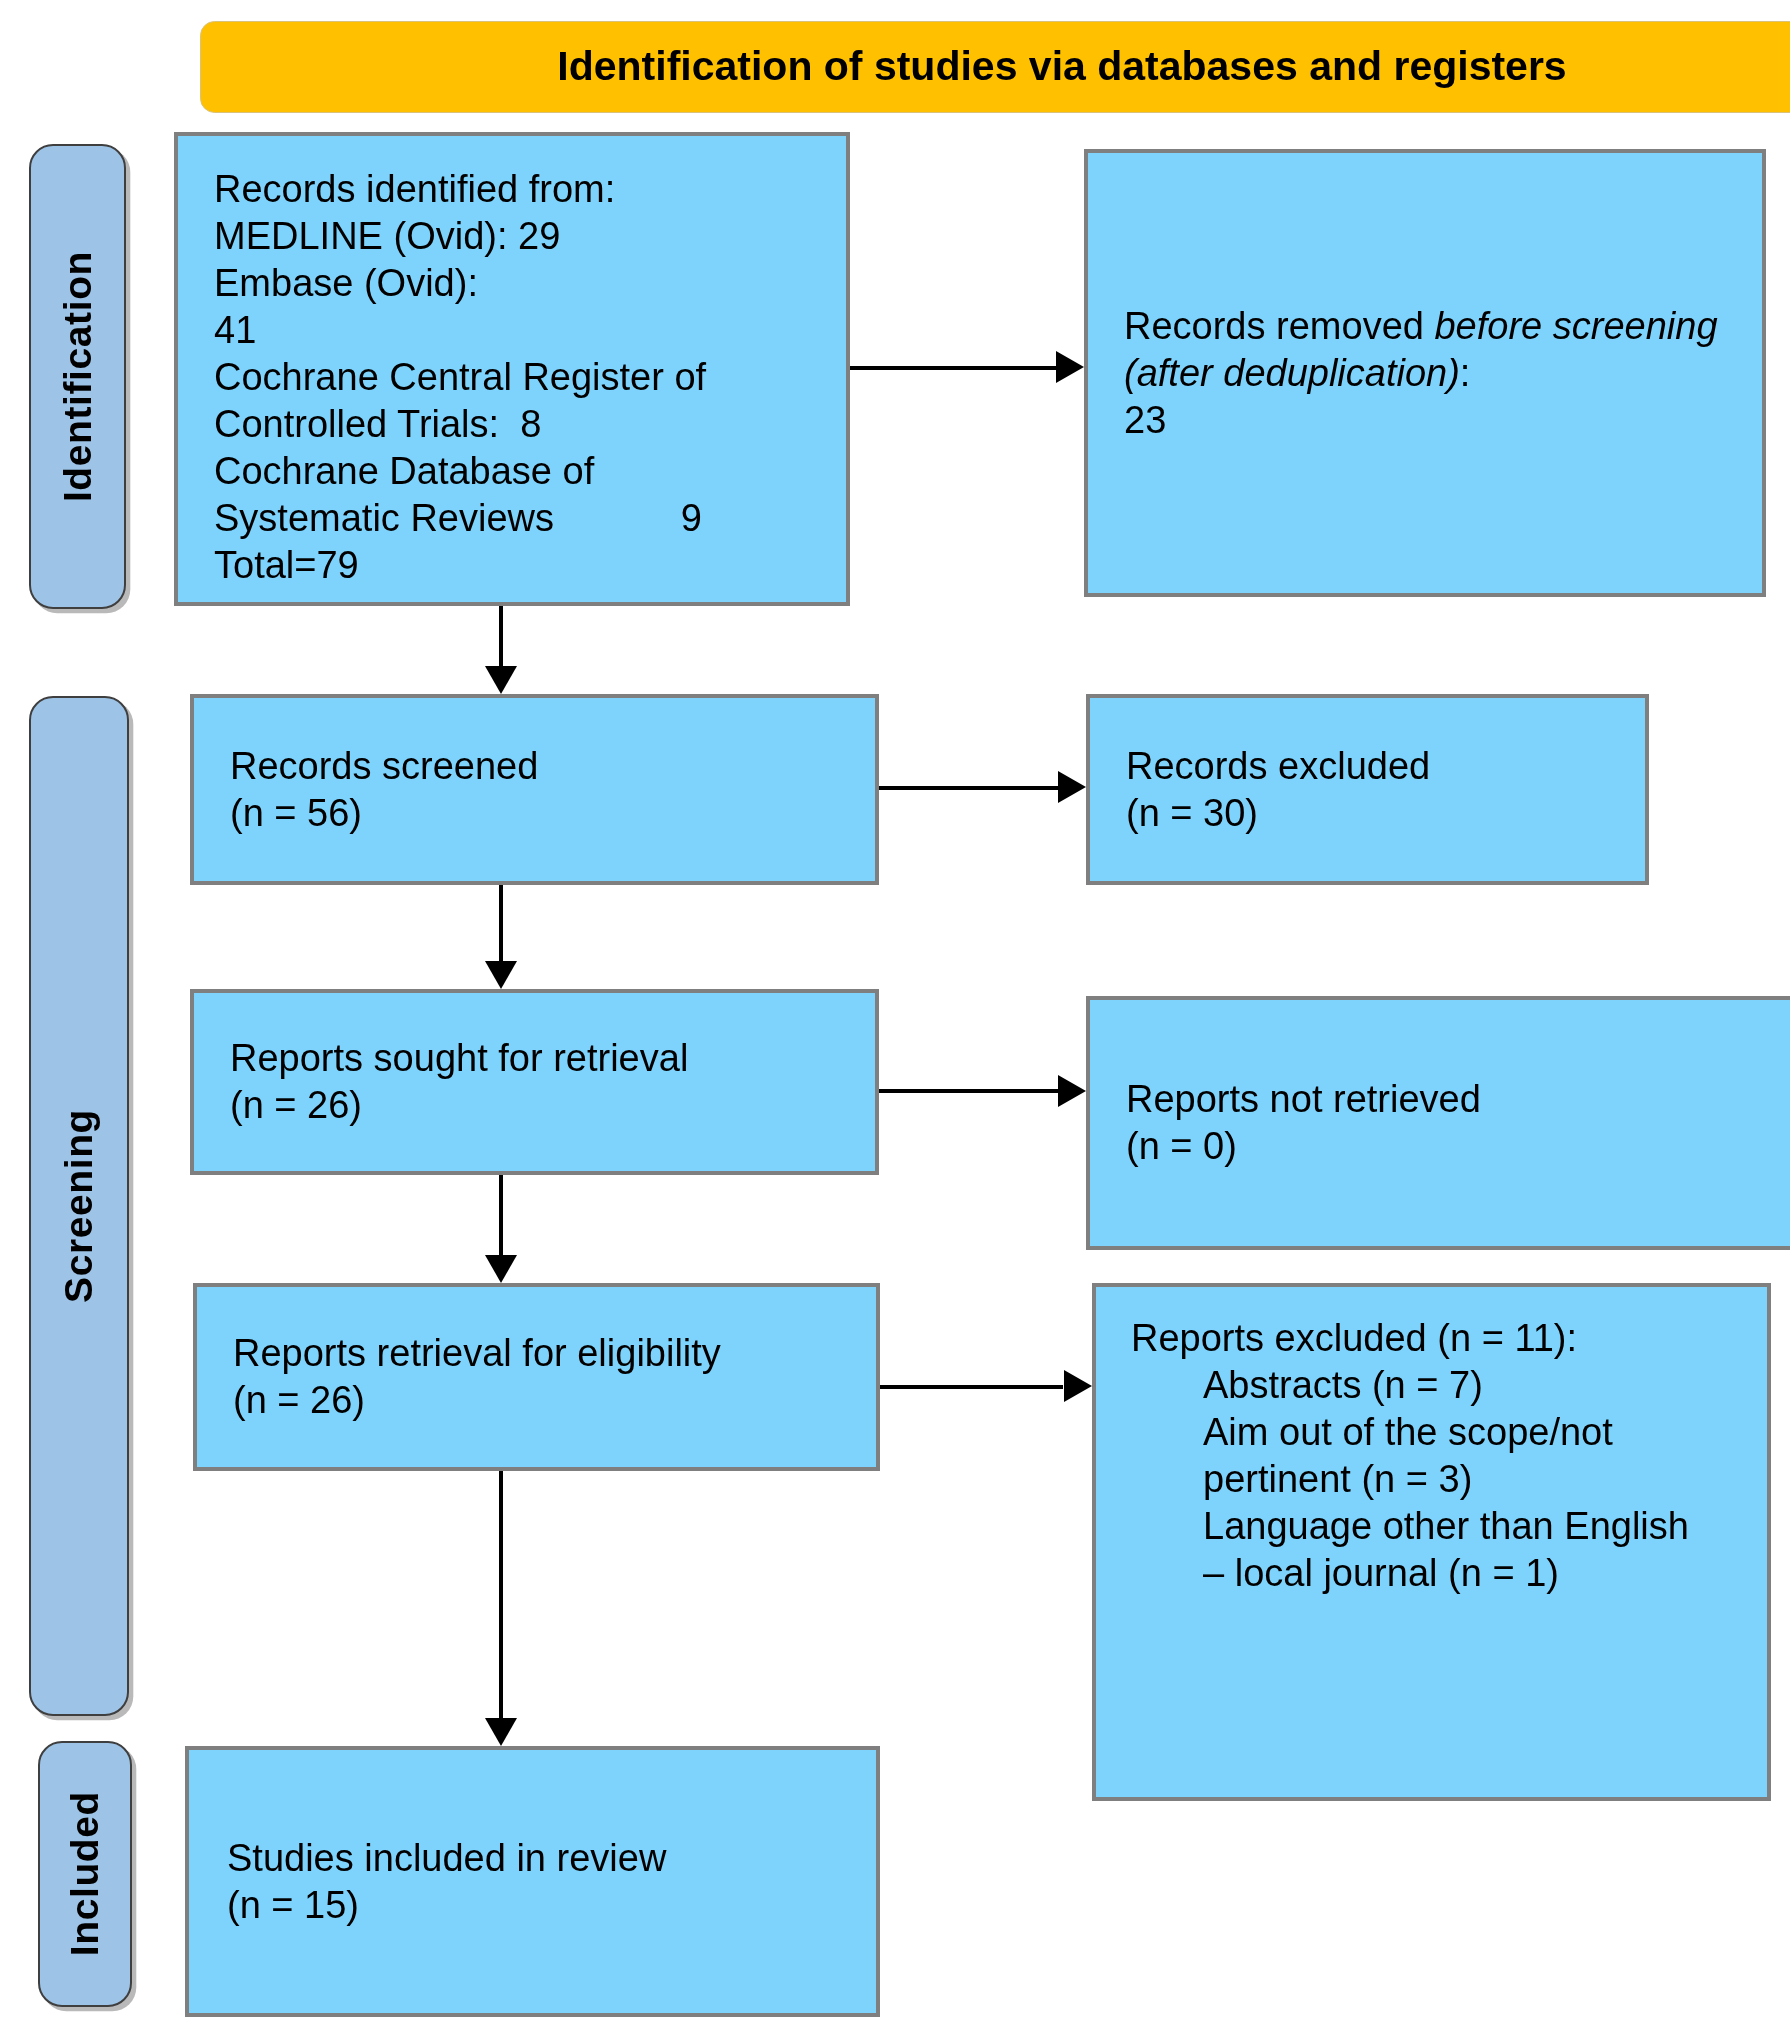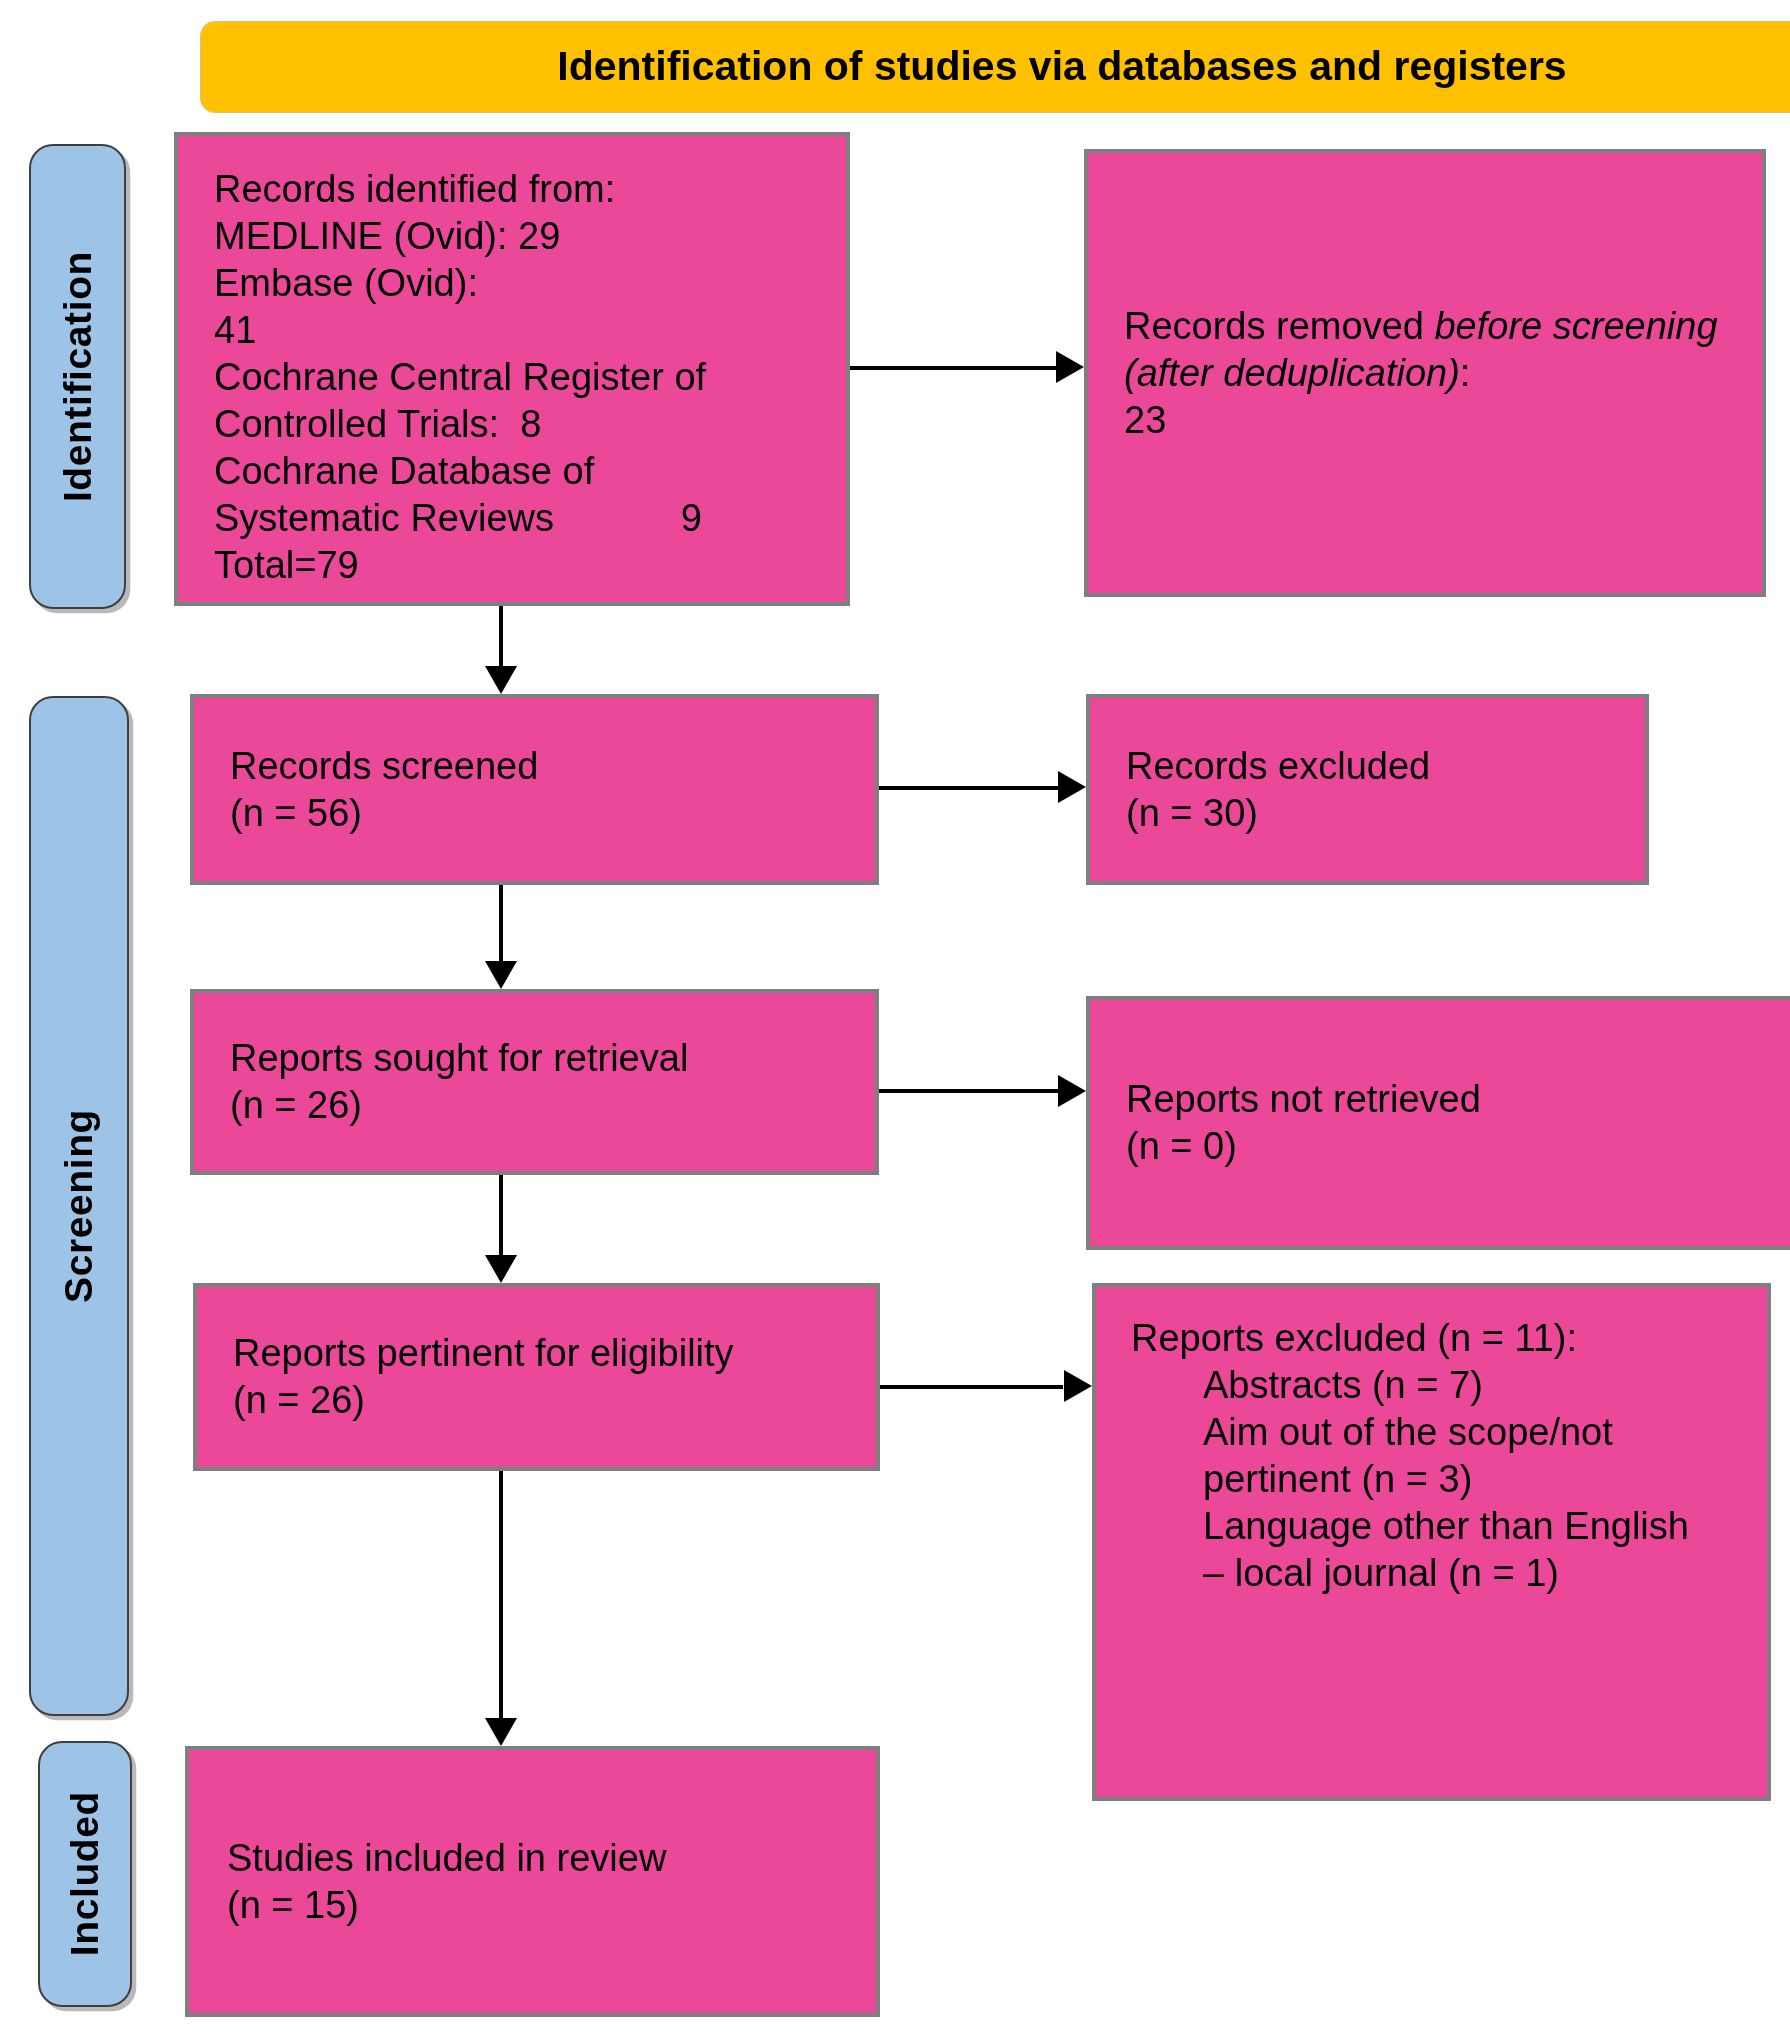--- a/index.html
+++ b/index.html
@@ -39,21 +39,21 @@
     font-weight:bold;font-size:39px;letter-spacing:0.6px;
     white-space:nowrap;
   }
   #tab-identification{left:29px;top:144px;width:97px;height:465px;}
   #tab-screening{left:29px;top:696px;width:100px;height:1020px;}
   #tab-included{left:38px;top:1741px;width:94px;height:266px;}
 
   
   .box{
     position:absolute;
-    background:#ec4899;
+    background:#7dd3fc;
     border:4.9px solid var(--box-border,#7F7F7F);
     box-sizing:border-box;
     font-size:38px;line-height:47px;
     display:flex;flex-direction:column;
   }
   .box.center{justify-content:center;}
   .box.top{justify-content:flex-start;}
   .box .line{white-space:nowrap;}
   .box.pre .line{white-space:pre-wrap;}
   .box .line.indent{margin-left:72px;}
@@ -135,21 +135,21 @@
       <div class="line">Reports sought for retrieval</div>
       <div class="line">(n = 26)</div>
     </div>
 
   <div class="box center" id="box-reports-not-retrieved">
       <div class="line">Reports not retrieved</div>
       <div class="line">(n = 0)</div>
     </div>
 
   <div class="box center" id="box-reports-assessed">
-      <div class="line">Reports pertinent for eligibility</div>
+      <div class="line">Reports retrieval for eligibility</div>
       <div class="line">(n = 26)</div>
     </div>
 
   <div class="box top" id="box-reports-excluded">
       <div class="line">Reports excluded (n = 11):</div>
       <div class="line indent">Abstracts (n = 7)</div>
       <div class="line indent">Aim out of the scope/not</div>
       <div class="line indent">pertinent (n = 3)</div>
       <div class="line indent">Language other than English</div>
       <div class="line indent">– local journal (n = 1)</div>

